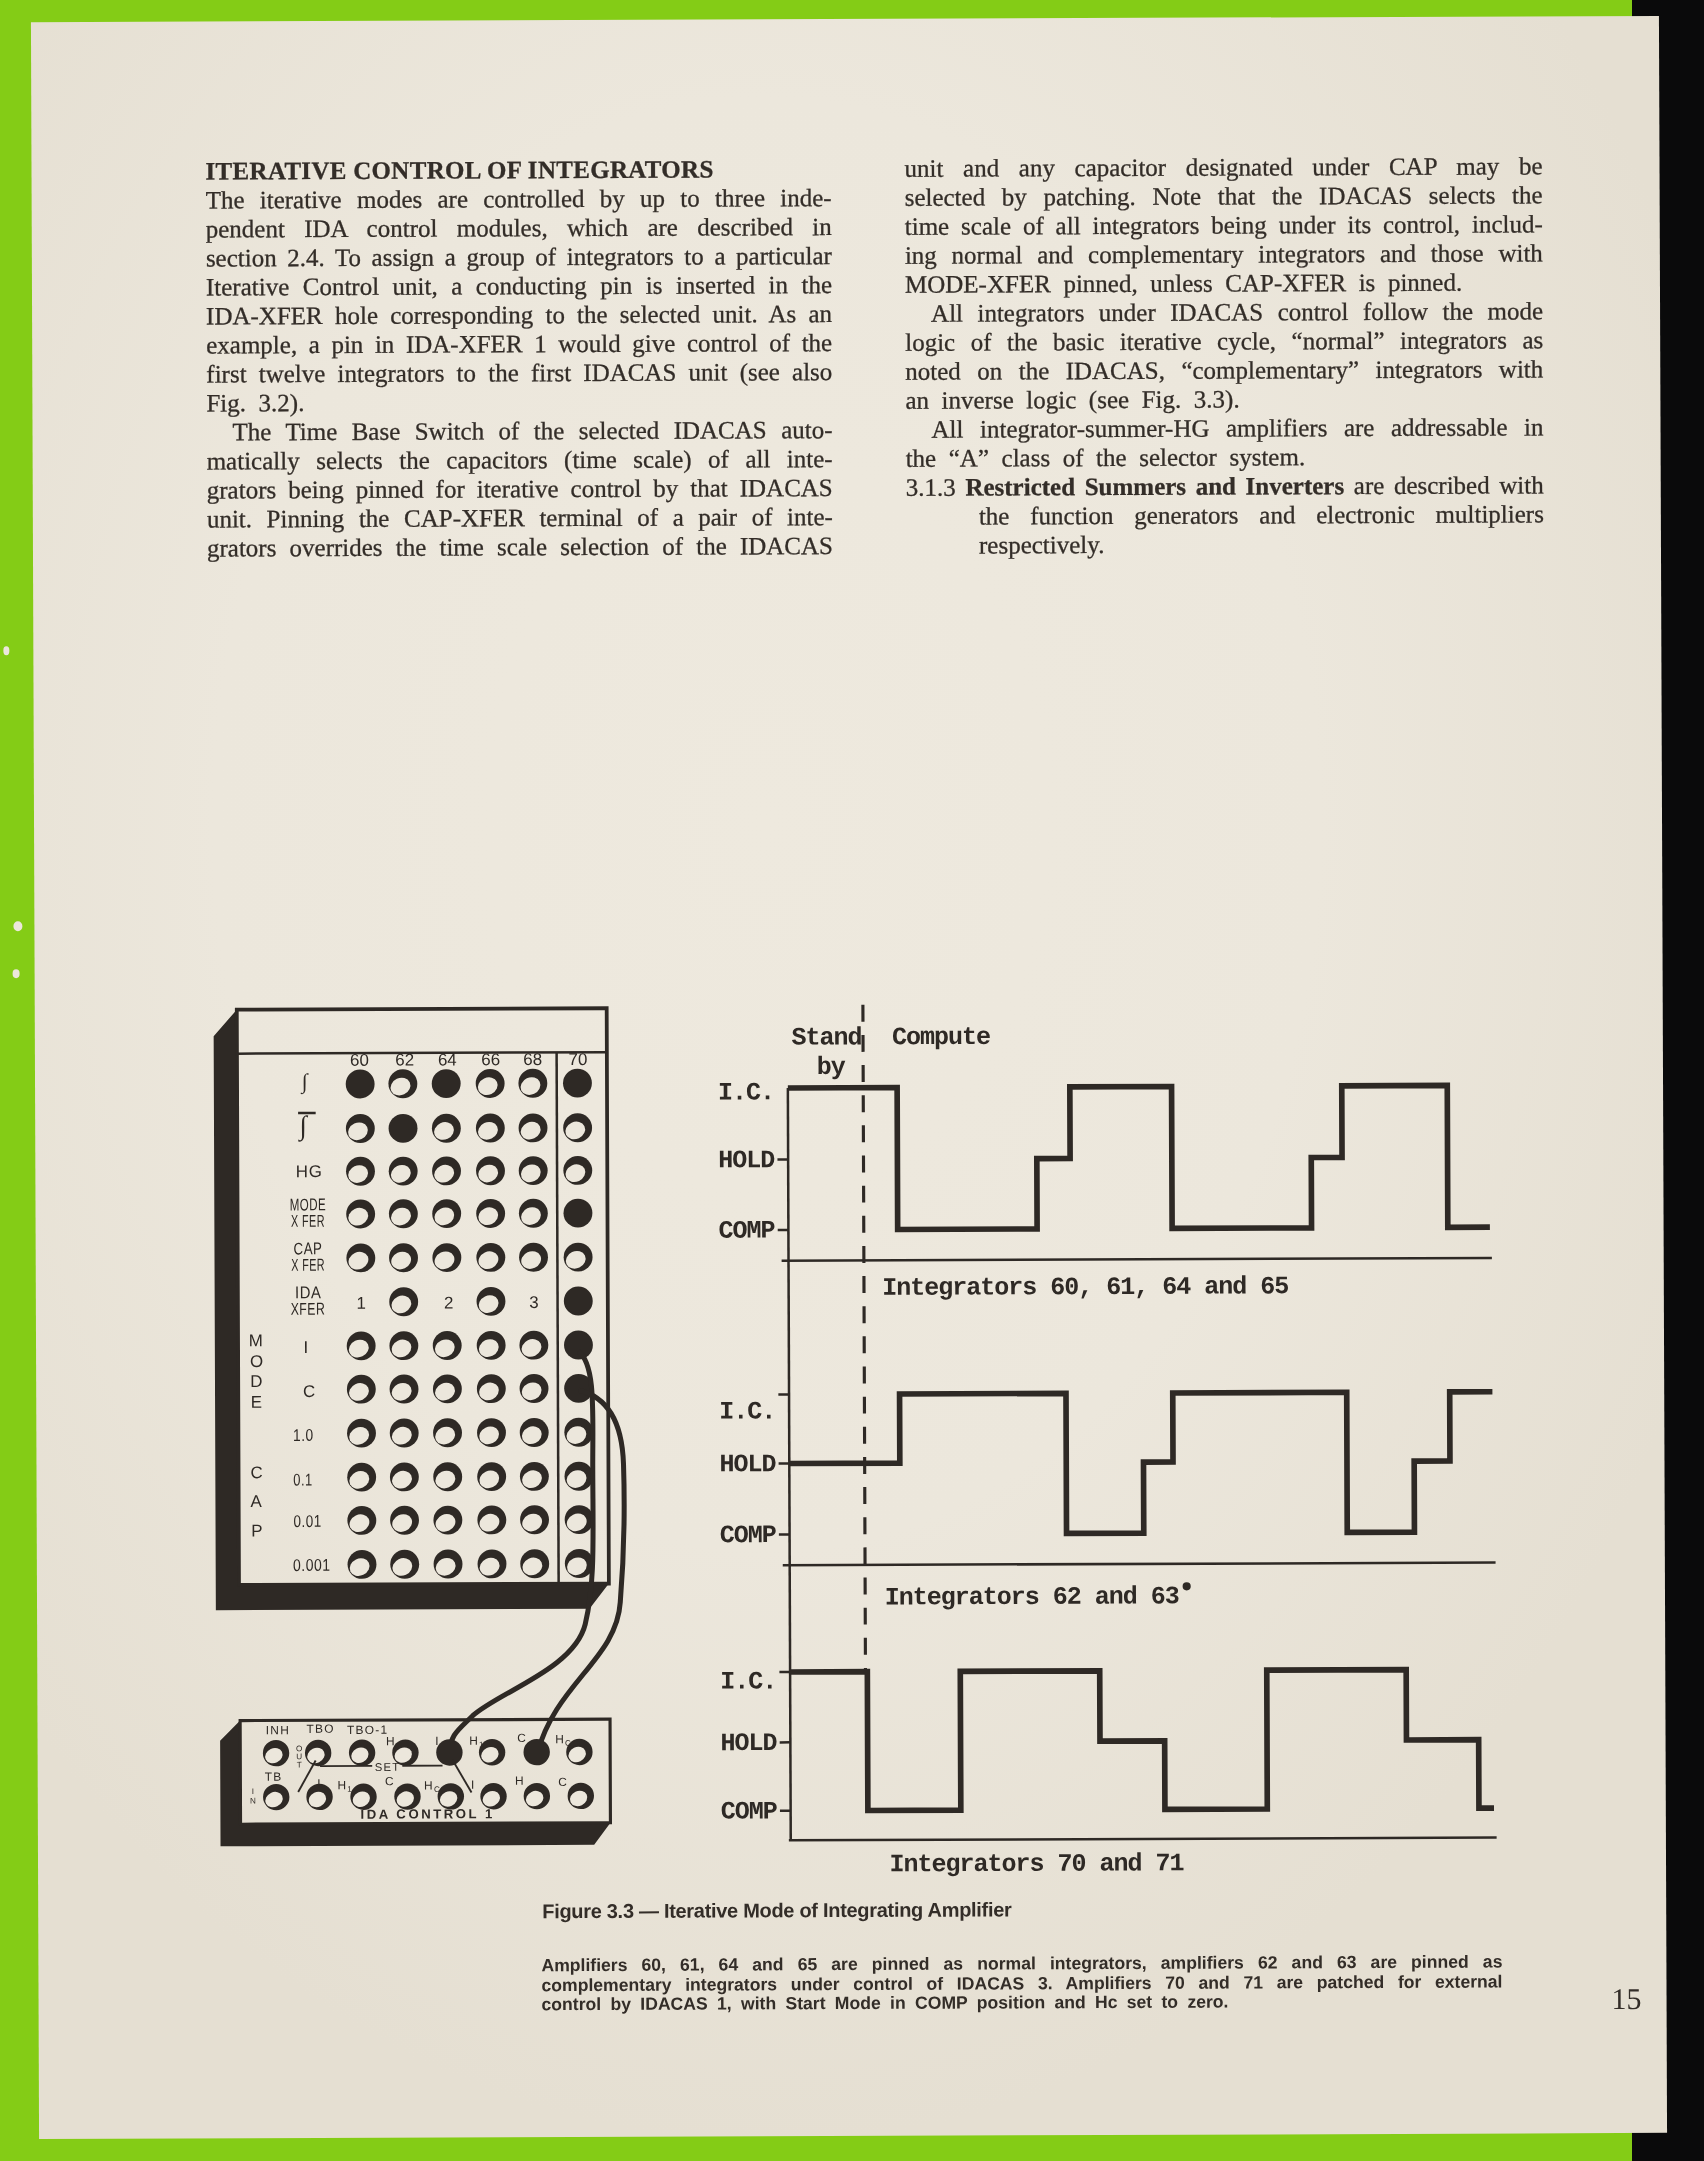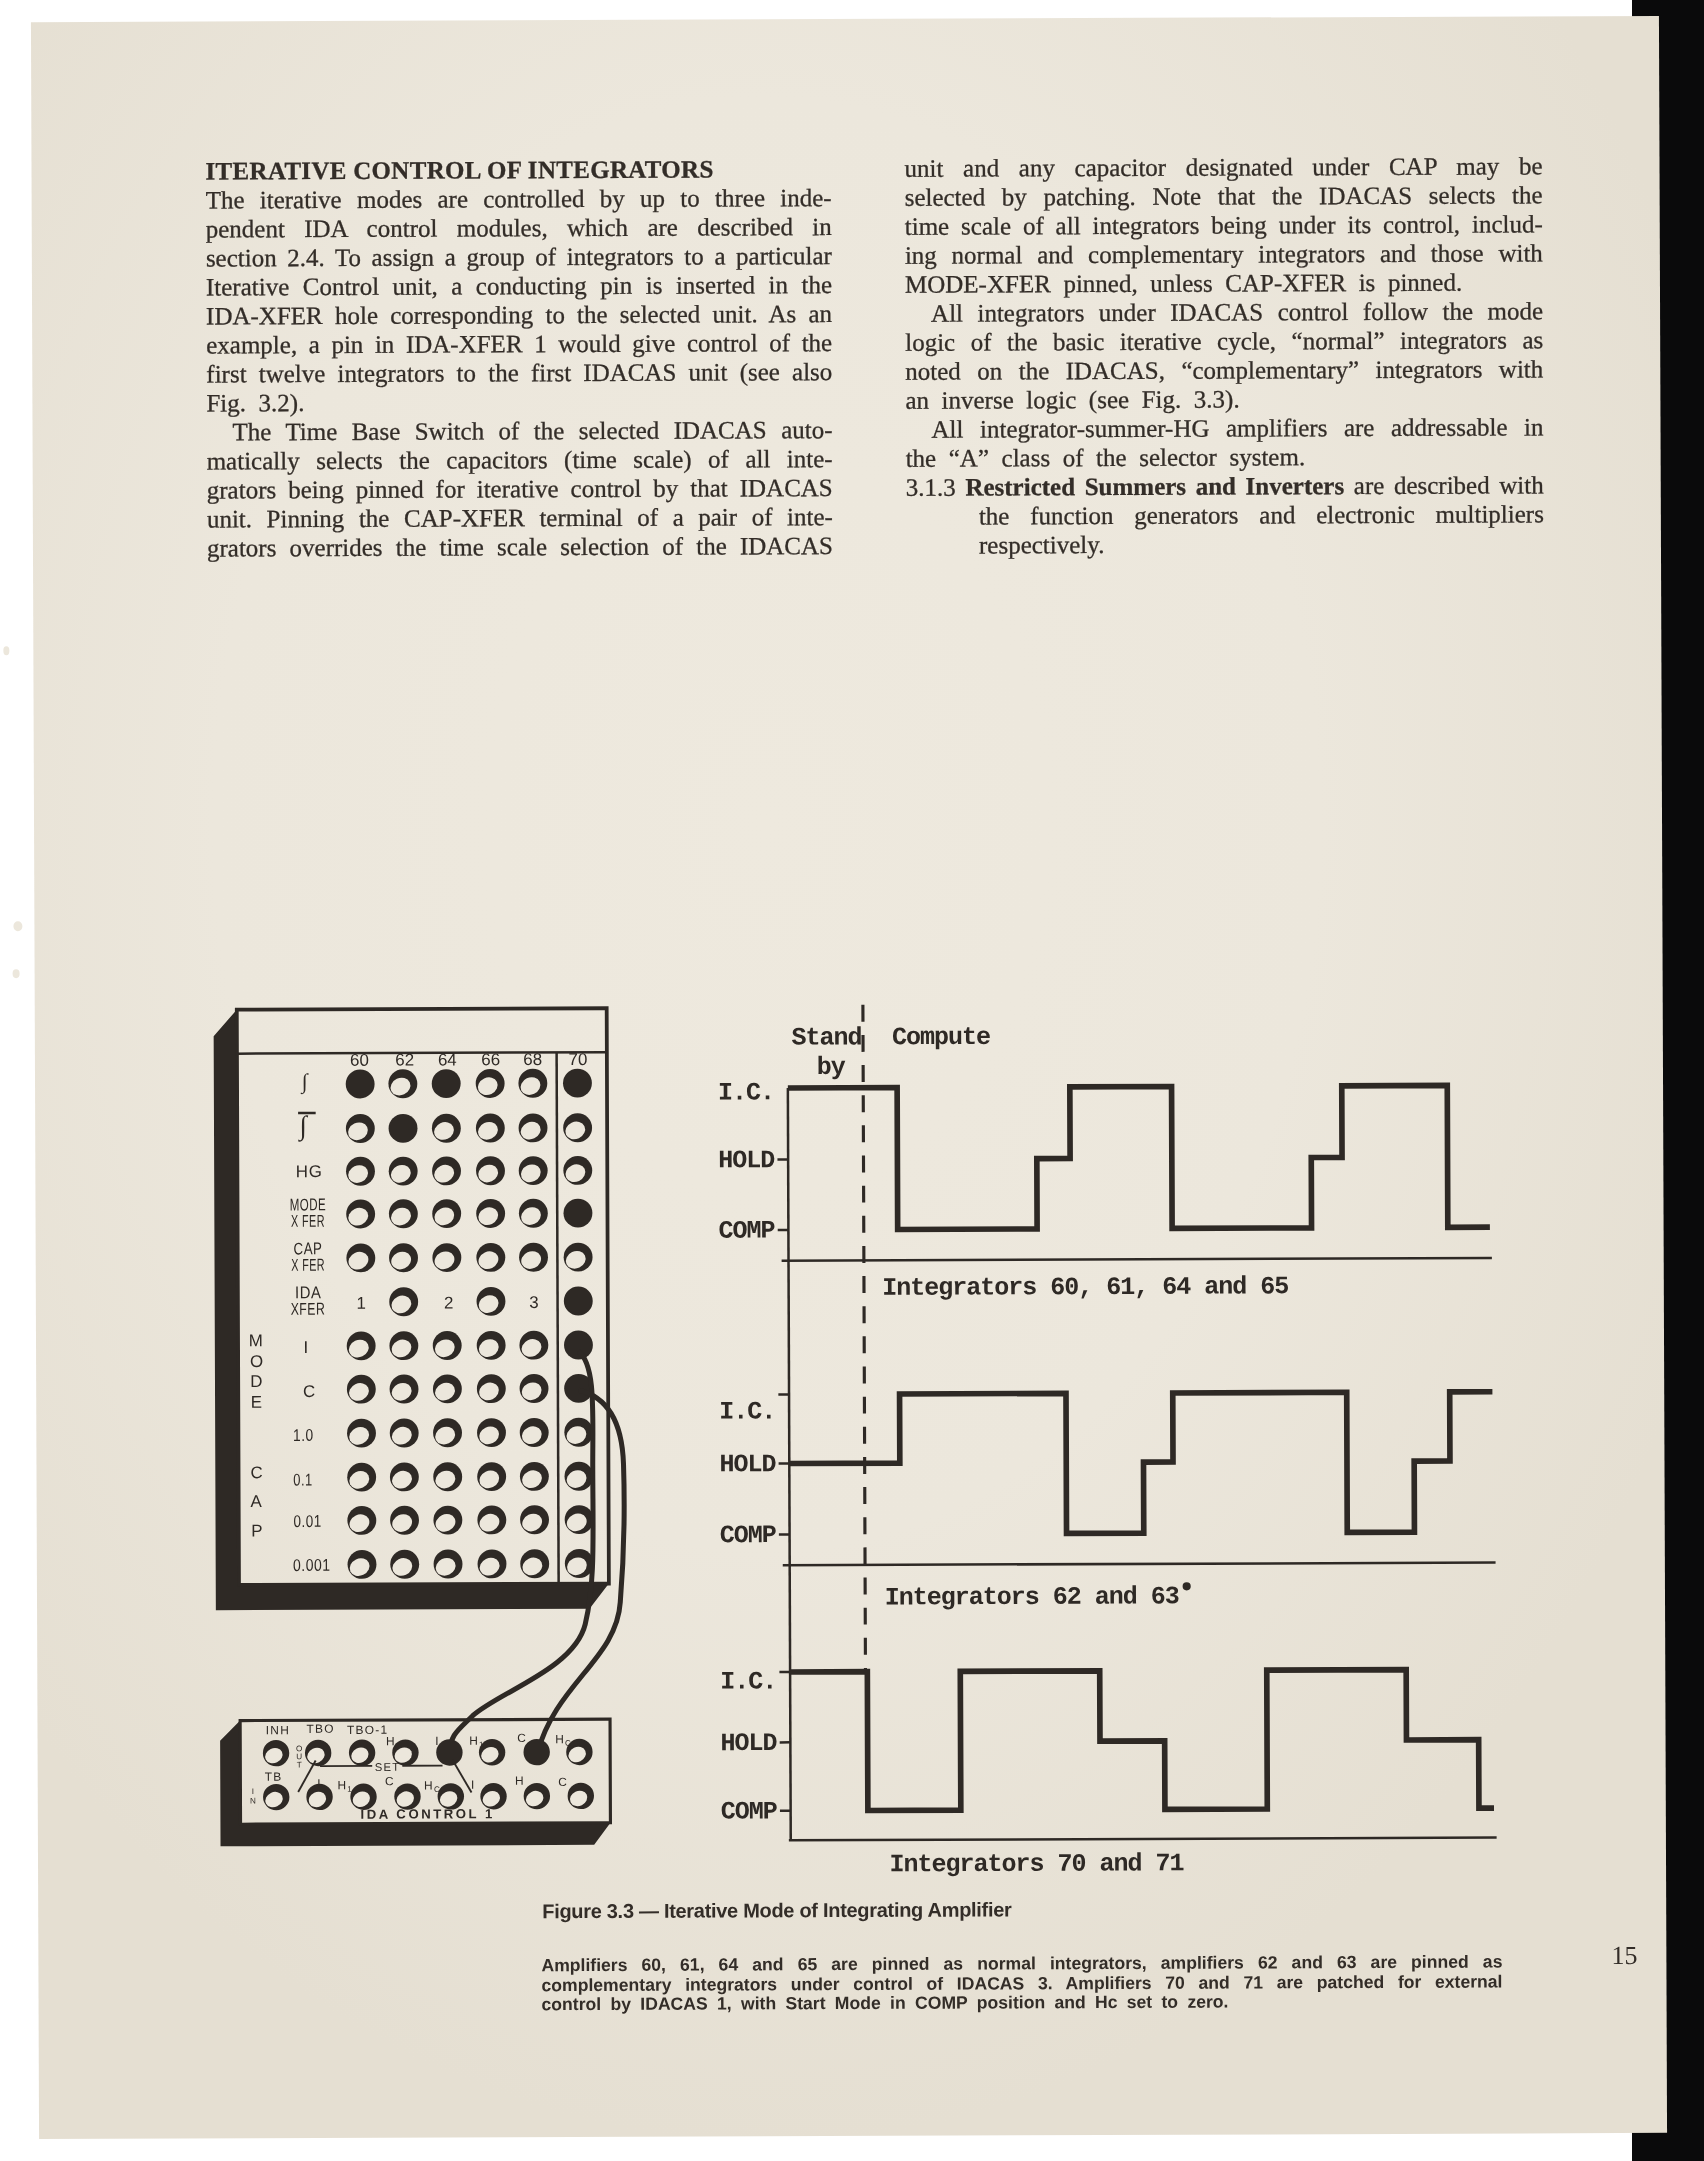--- a/index.html
+++ b/index.html
@@ -1,29 +1,29 @@
 <!DOCTYPE html>
 <html style="font-size:10px"><head>
 <meta charset="utf-8">
 <style>
   html,body{margin:0;padding:0;background:#0a0a0b;width:1705px;height:2161px;overflow:hidden;}
-  #page{position:absolute;left:0;top:0;width:1632px;height:2161px;background:#ffffff;}
+  #page{position:absolute;left:0;top:0;width:1632px;height:2161px;background:#84cc16;}
   #sheet{position:absolute;left:0;top:0;width:1705px;height:2161px;transform:rotate(-0.22deg);transform-origin:849px 1077px;}
   #paper{position:absolute;left:35px;top:19px;width:1628px;height:2117px;background:radial-gradient(ellipse 1005px 1319px at 45% 38%, #eee9de 0%, #ece7dc 55%, #e5dfd2 100%);}
   .col{position:absolute;font-family:"Liberation Serif",serif;font-size:25px;line-height:29px;color:#332d28;-webkit-text-stroke:0.3px #332d28;}
   .jl{text-align:justify;text-align-last:justify;height:29px;white-space:normal;}
   .pl{text-align:left;height:29px;word-spacing:6.3px;}
   .hd{text-align:left;height:29px;letter-spacing:0.3px;}
   #botcap .pl{word-spacing:4.4px;}
   .ind{text-indent:26px;}
   .hang{padding-left:73px;}
   b{font-weight:bold;}
   #figcap{position:absolute;left:539px;top:1900px;font-family:"Liberation Sans",sans-serif;font-weight:bold;font-size:20px;line-height:20px;letter-spacing:-0.3px;color:#332d28;}
   #botcap{position:absolute;left:538px;top:1955px;width:961px;font-family:"Liberation Sans",sans-serif;font-size:17.6px;line-height:19.5px;color:#332d28;font-weight:bold;}
-  #pagenum{position:absolute;left:1608px;top:1944px;font-family:"Liberation Serif",serif;font-size:26px;color:#332d28;}
+  #pagenum{position:absolute;left:1608px;top:1985px;font-family:"Liberation Serif",serif;font-size:30px;color:#332d28;}
   svg{position:absolute;left:0;top:0;}
   .speck{position:absolute;background:#ece7dc;border-radius:50%;}
 </style>
 </head>
 <body>
 <div id="page">
  <div id="sheet">
 
   <div id="paper"></div>
 

